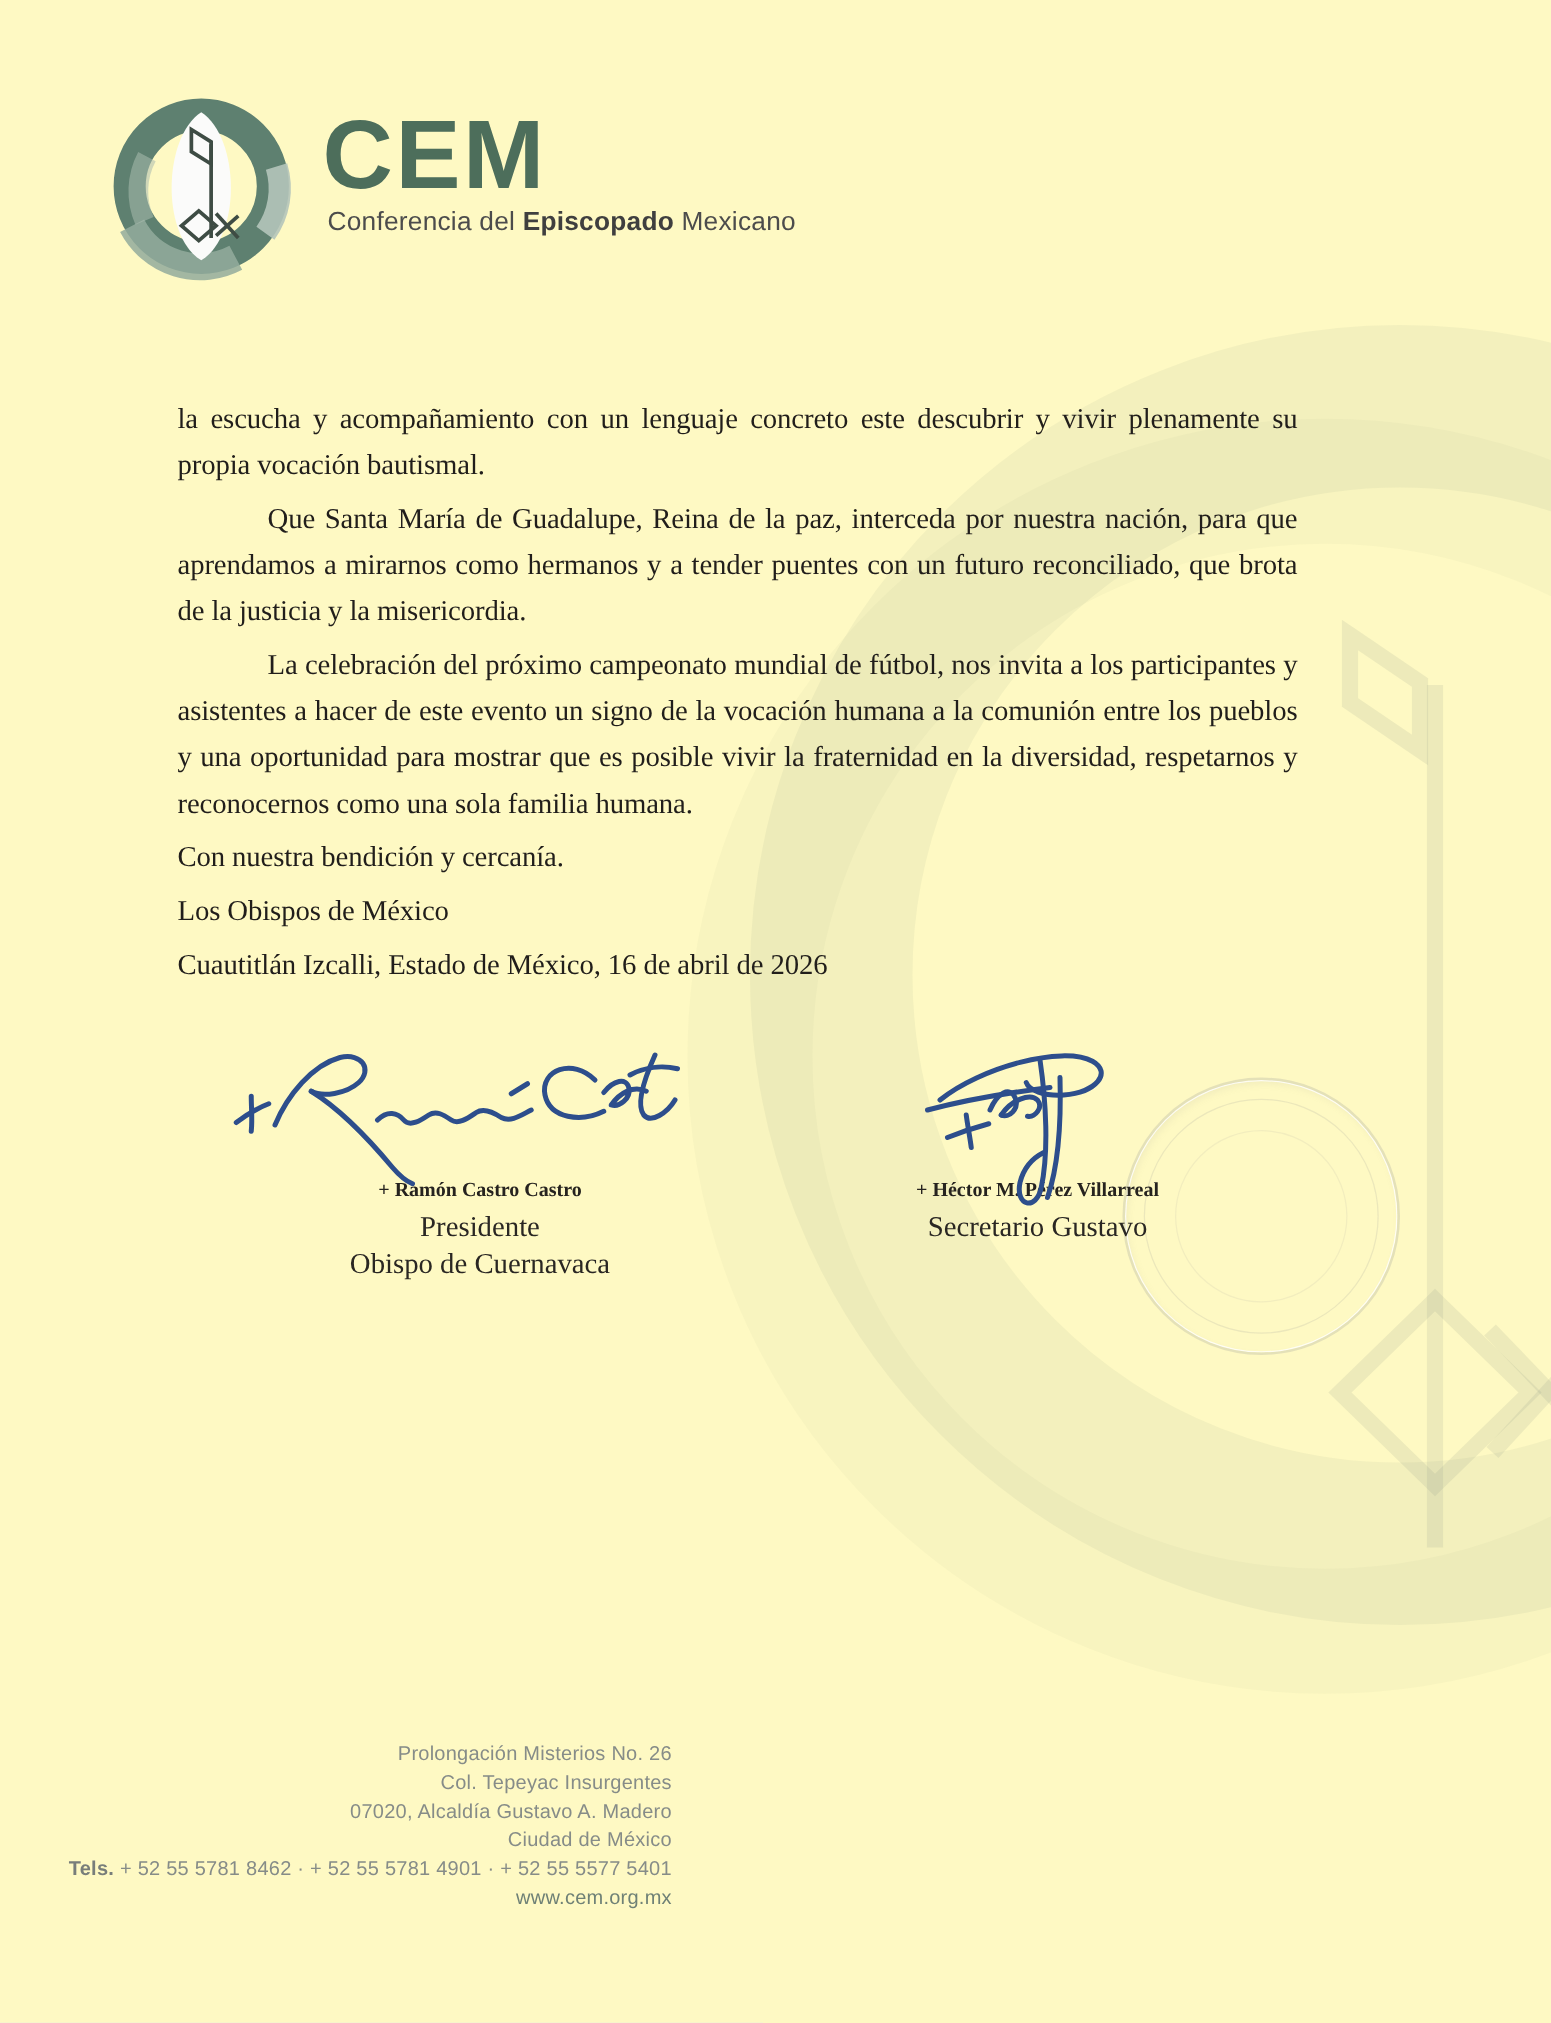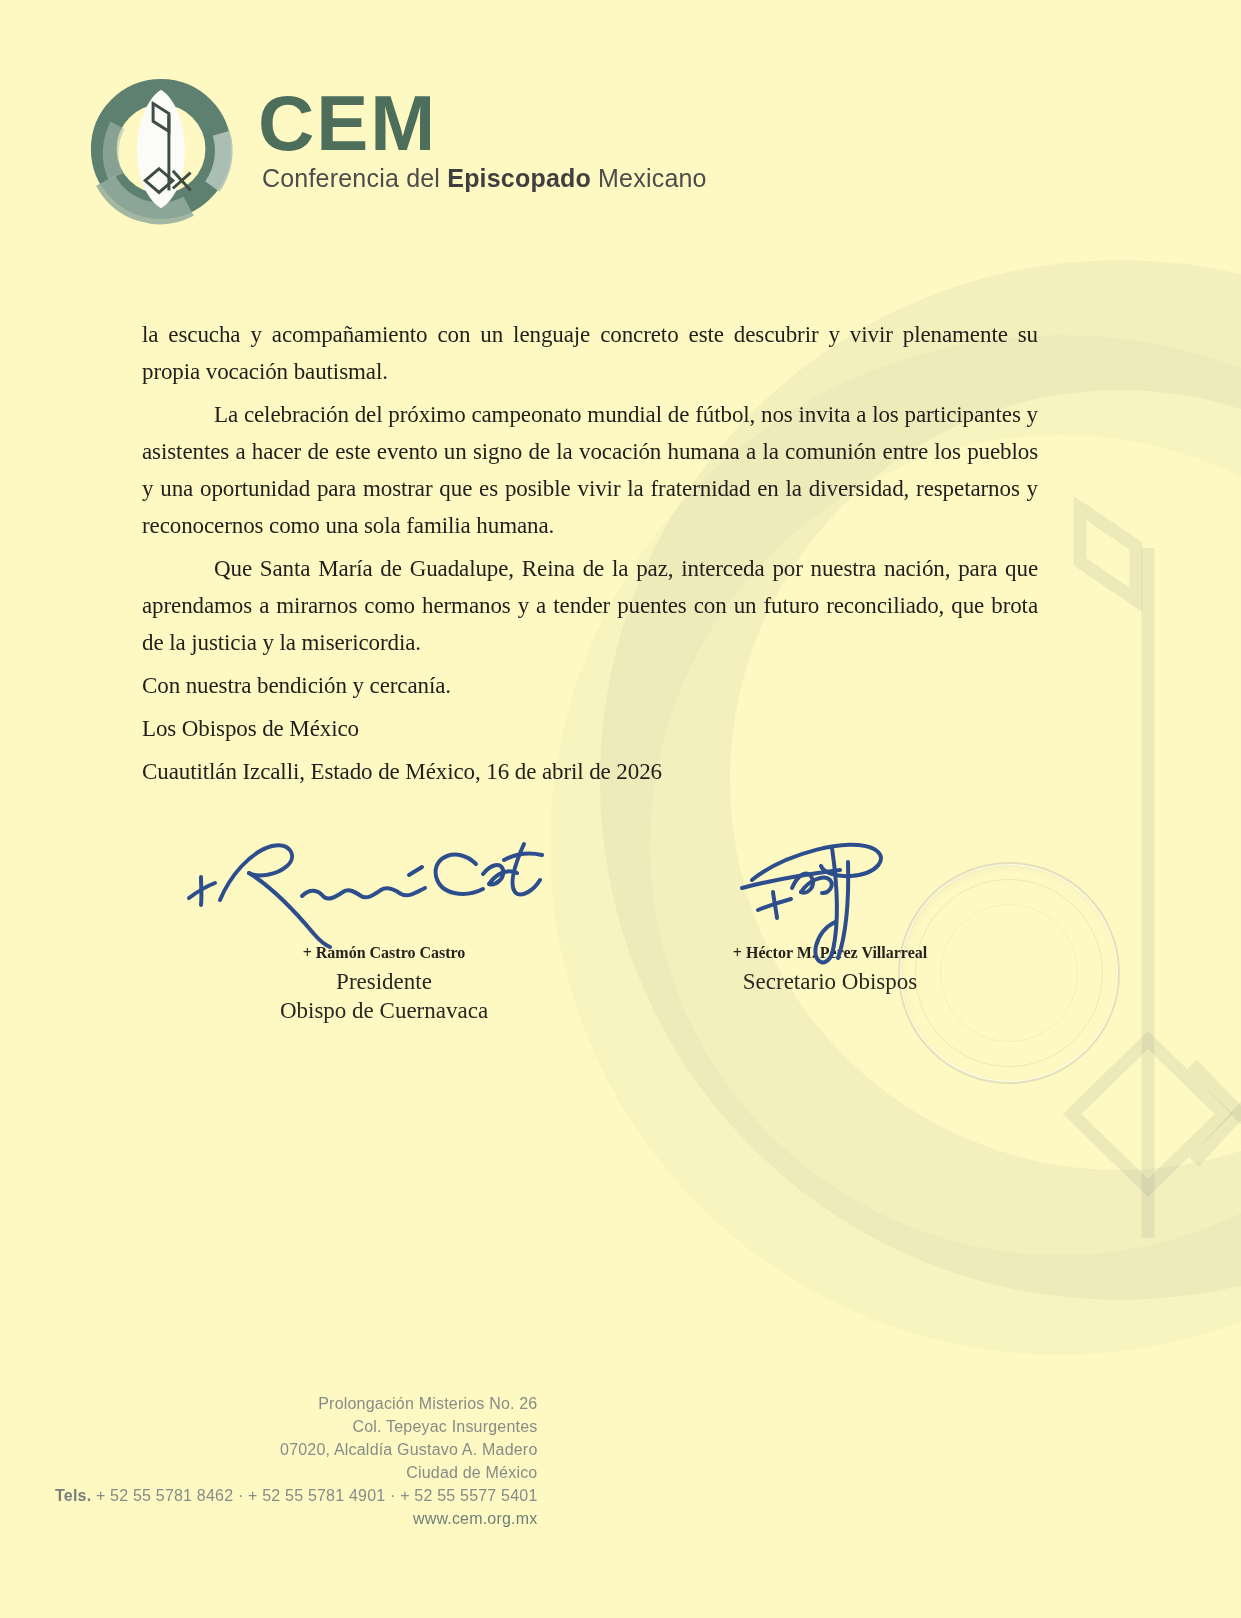--- a/index.html
+++ b/index.html
@@ -34,21 +34,21 @@
   
   .header{position:absolute;left:82px;top:68px;z-index:2;display:flex;align-items:flex-start;}
   .logo-mark{width:158px;height:162px;}
   .wordmark{margin-left:18px;padding-top:16px;font-family:"Liberation Sans", sans-serif;}
   .brand{
     font-size:78px;line-height:78px;font-weight:800;letter-spacing:2px;
     color:#4d6e5b;
   }
   .brand-sub{
     margin-top:4px;margin-left:4px;
-    font-size:25px;line-height:24px;color:#4c4c4c;letter-spacing:.2px;
+    font-size:21px;line-height:24px;color:#4c4c4c;letter-spacing:.2px;
   }
   .brand-sub b{font-weight:700;color:#3f3f3f;}
   
   .letter{
     position:absolute;left:142px;top:316px;width:896px;z-index:2;
     font-size:23px;line-height:37px;letter-spacing:-0.1px;
   }
   .letter p{margin:0 0 6px 0;text-align:justify;}
   .letter p.indent{text-indent:72px;}
   .letter .plain{text-align:left;}
@@ -107,22 +107,22 @@
       </g>
     </svg>
     <div class="wordmark">
       <div class="brand">CEM</div>
       <div class="brand-sub"><span>Conferencia del </span><b>Episcopado</b><span> Mexicano</span></div>
     </div>
   </div>
 
   <div class="letter">
     <p>la escucha y acompañamiento con un lenguaje concreto este descubrir y vivir plenamente su propia vocación bautismal.</p>
+    <p class="indent">Que Santa María de Guadalupe, Reina de la paz, interceda por nuestra nación, para que aprendamos a mirarnos como hermanos y a tender puentes con un futuro reconciliado, que brota de la justicia y la misericordia.</p>
     <p class="indent">La celebración del próximo campeonato mundial de fútbol, nos invita a los participantes y asistentes a hacer de este evento un signo de la vocación humana a la comunión entre los pueblos y una oportunidad para mostrar que es posible vivir la fraternidad en la diversidad, respetarnos y reconocernos como una sola familia humana.</p>
-    <p class="indent">Que Santa María de Guadalupe, Reina de la paz, interceda por nuestra nación, para que aprendamos a mirarnos como hermanos y a tender puentes con un futuro reconciliado, que brota de la justicia y la misericordia.</p>
     <p class="plain">Con nuestra bendición y cercanía.</p>
     <p class="plain">Los Obispos de México</p>
     <p class="dateline">Cuautitlán Izcalli, Estado de México, 16 de abril de 2026</p>
   </div>
 
   <svg class="sig-svg sig-svg-left" width="362" height="116" viewBox="0 0 362 116" aria-hidden="true">
     <g stroke-width="4">
       <path d="M5,64 C13,58 23,52 31,49"></path>
       <path d="M17,43 C17,52 18,62 17,71"></path>
       <path d="M36,66 C46,42 66,18 88,12 C106,8 114,22 103,32 C93,41 74,44 65,39"></path>
@@ -150,21 +150,21 @@
   </svg>
 
   <div class="sig-col sig-left-col">
     <div class="sig-name">+ Ramón Castro Castro</div>
     <div class="sig-line">Presidente</div>
     <div class="sig-line">Obispo de Cuernavaca</div>
   </div>
 
   <div class="sig-col sig-right-col">
     <div class="sig-name">+ Héctor M. Pérez Villarreal</div>
-    <div class="sig-line">Secretario Obispos</div>
+    <div class="sig-line">Secretario Gustavo</div>
   </div>
 
   <div class="footer">
     <div>Prolongación Misterios No. 26</div>
     <div>Col. Tepeyac Insurgentes</div>
     <div>07020, Alcaldía Gustavo A. Madero</div>
     <div>Ciudad de México</div>
     <div class="tels"><b>Tels.</b><span> + 52 55 5781 8462 · + 52 55 5781 4901 · + 52 55 5577 5401</span></div>
     <div class="site">www.cem.org.mx</div>
   </div>

